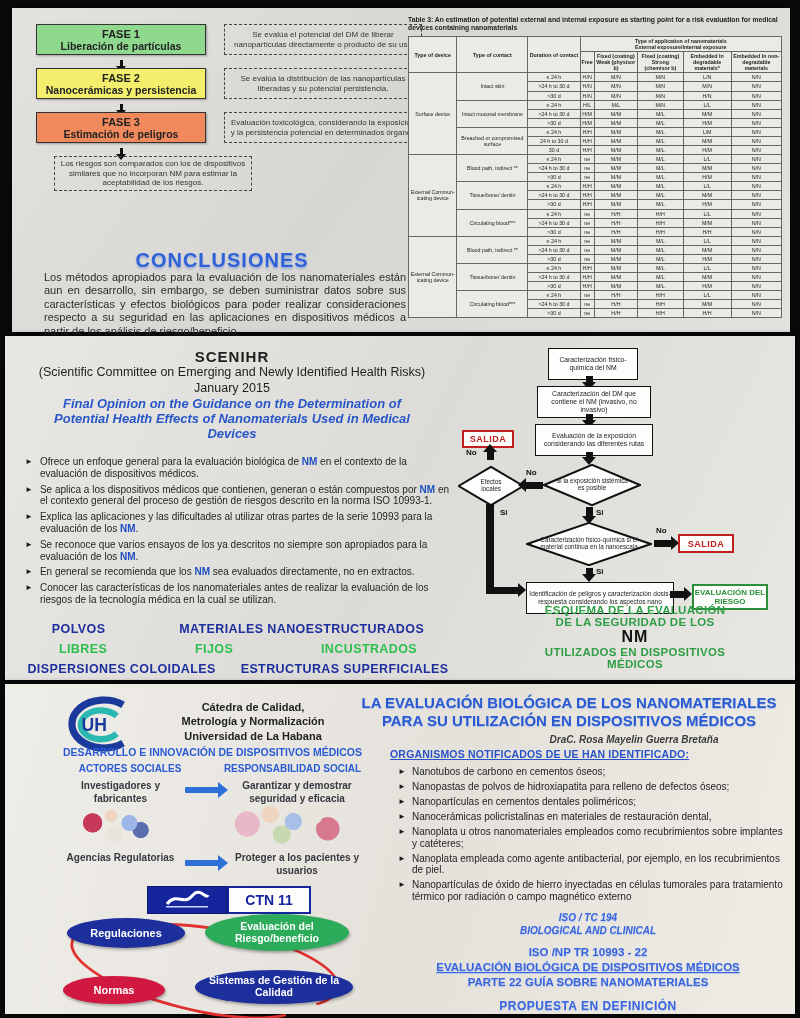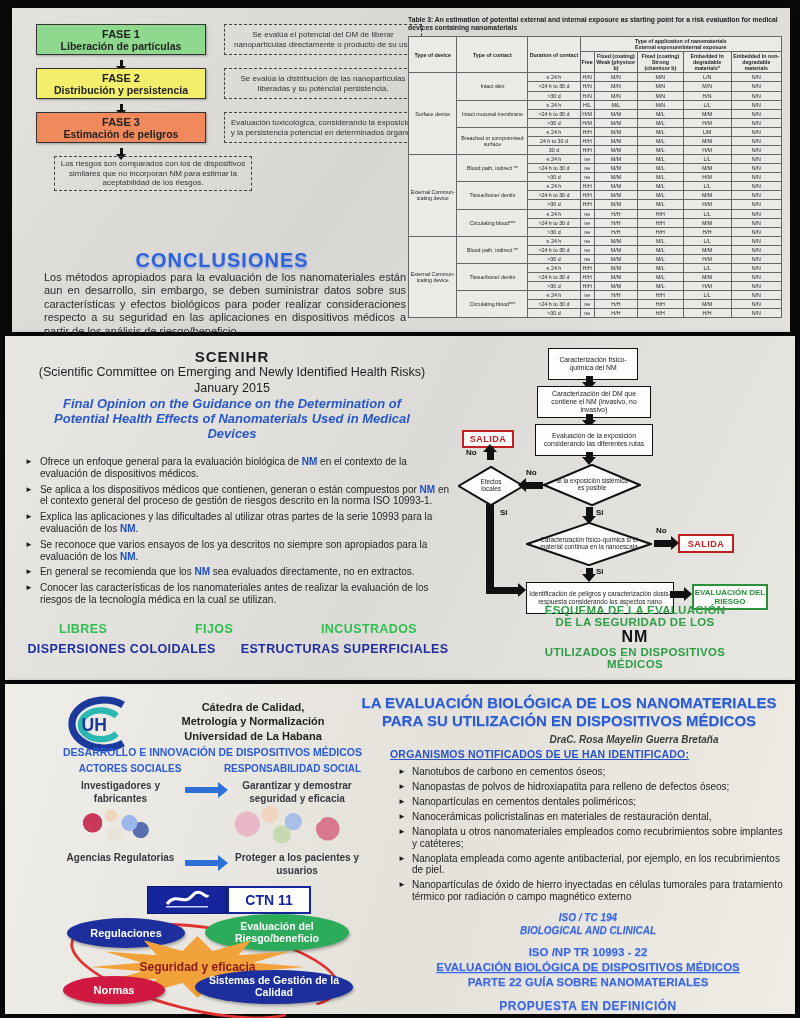--- a/index.html
+++ b/index.html
@@ -116,21 +116,21 @@
           <div class="ps">Liberación de partículas</div>
         </div>
         <div class="pdesc">
             <span>Se evalúa el potencial del DM de liberar nanopartículas directamente o producto de su uso</span>
           </div>
         <div class="parrow"></div>
       </div>
       <div class="prow">
         <div class="pbox" style="background: rgb(243, 239, 109);">
           <div class="pt">FASE 2</div>
-          <div class="ps">Distribución y persistencia</div>
+          <div class="ps">Nanocerámicas y persistencia</div>
         </div>
         <div class="pdesc">
             <span>Se evalúa la distribución de las nanopartículas liberadas y su potencial persistencia.</span>
           </div>
         <div class="parrow"></div>
       </div>
       <div class="prow">
         <div class="pbox" style="background: rgb(240, 138, 92);">
           <div class="pt">FASE 3</div>
           <div class="ps">Estimación de peligros</div>
@@ -432,20 +432,24 @@
         <div class="sbul">
           <span class="mark">►</span>
           <span><span>En general se recomienda que los </span><span class="nm">NM</span><span> sea evaluados directamente, no en extractos.</span></span>
         </div>
         <div class="sbul">
           <span class="mark">►</span>
           <span><span>Conocer las características de los nanomateriales antes de realizar la evaluación de los riesgos de la tecnología médica en la cual se utilizan.</span></span>
         </div>
       </div>
     <div class="wrows" id="word-rows">
+        <div class="wrow" style="color: rgb(29, 47, 158);">
+          <span>POLVOS</span>
+          <span>MATERIALES NANOESTRUCTURADOS</span>
+        </div>
         <div class="wrow" style="color: rgb(46, 191, 79);">
           <span>LIBRES</span>
           <span>FIJOS</span>
           <span>INCUSTRADOS</span>
         </div>
         <div class="wrow" style="color: rgb(29, 47, 158);">
           <span>DISPERSIONES COLOIDALES</span>
           <span>ESTRUCTURAS SUPERFICIALES</span>
         </div>
       </div>
@@ -549,23 +553,20 @@
           <rect x="4" y="16" width="42" height="1.5" fill="#cfd6ff"></rect>
         </svg>
       </div>
       <div class="ctnbox">CTN 11</div>
     </div>
 
     <div class="arc" style="left:62px;top:248px;width:240px;height:72px;border-right-color:transparent;border-top-color:transparent;transform:rotate(14deg)"></div>
     <div class="arc" style="left:90px;top:244px;width:240px;height:72px;border-left-color:transparent;border-bottom-color:transparent;transform:rotate(10deg)"></div>
     <div class="ell" style="left:62px;top:234px;width:118px;height:30px;background:#1c2f9c;font-size:11px">Regulaciones</div>
     <div class="ell" style="left:200px;top:230px;width:132px;height:37px;background:#2cab5a;font-size:10.5px;padding:0 6px">Evaluación del Riesgo/beneficio</div>
-    <div class="star">
-      <span class="startext">Seguridad y eficacia</span>
-    </div>
     <div class="ell" style="left:58px;top:292px;width:102px;height:28px;background:#d01840;font-size:11px">Normas</div>
     <div class="ell" style="left:190px;top:286px;width:142px;height:34px;background:#1c2f9c;font-size:10.5px;padding:0 8px">Sistemas de Gestión de la Calidad</div>
 
     <div class="orghead">ORGANISMOS NOTIFICADOS DE UE HAN IDENTIFICADO:</div>
     <div class="obullets" id="org-bullets">
         <div class="obul">
           <span class="mark">►</span>
           <span>Nanotubos de carbono en cementos óseos;</span>
         </div>
         <div class="obul">

